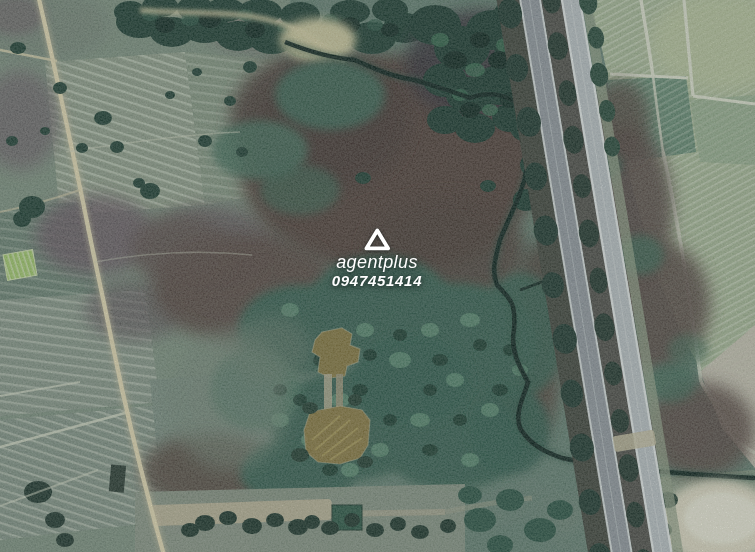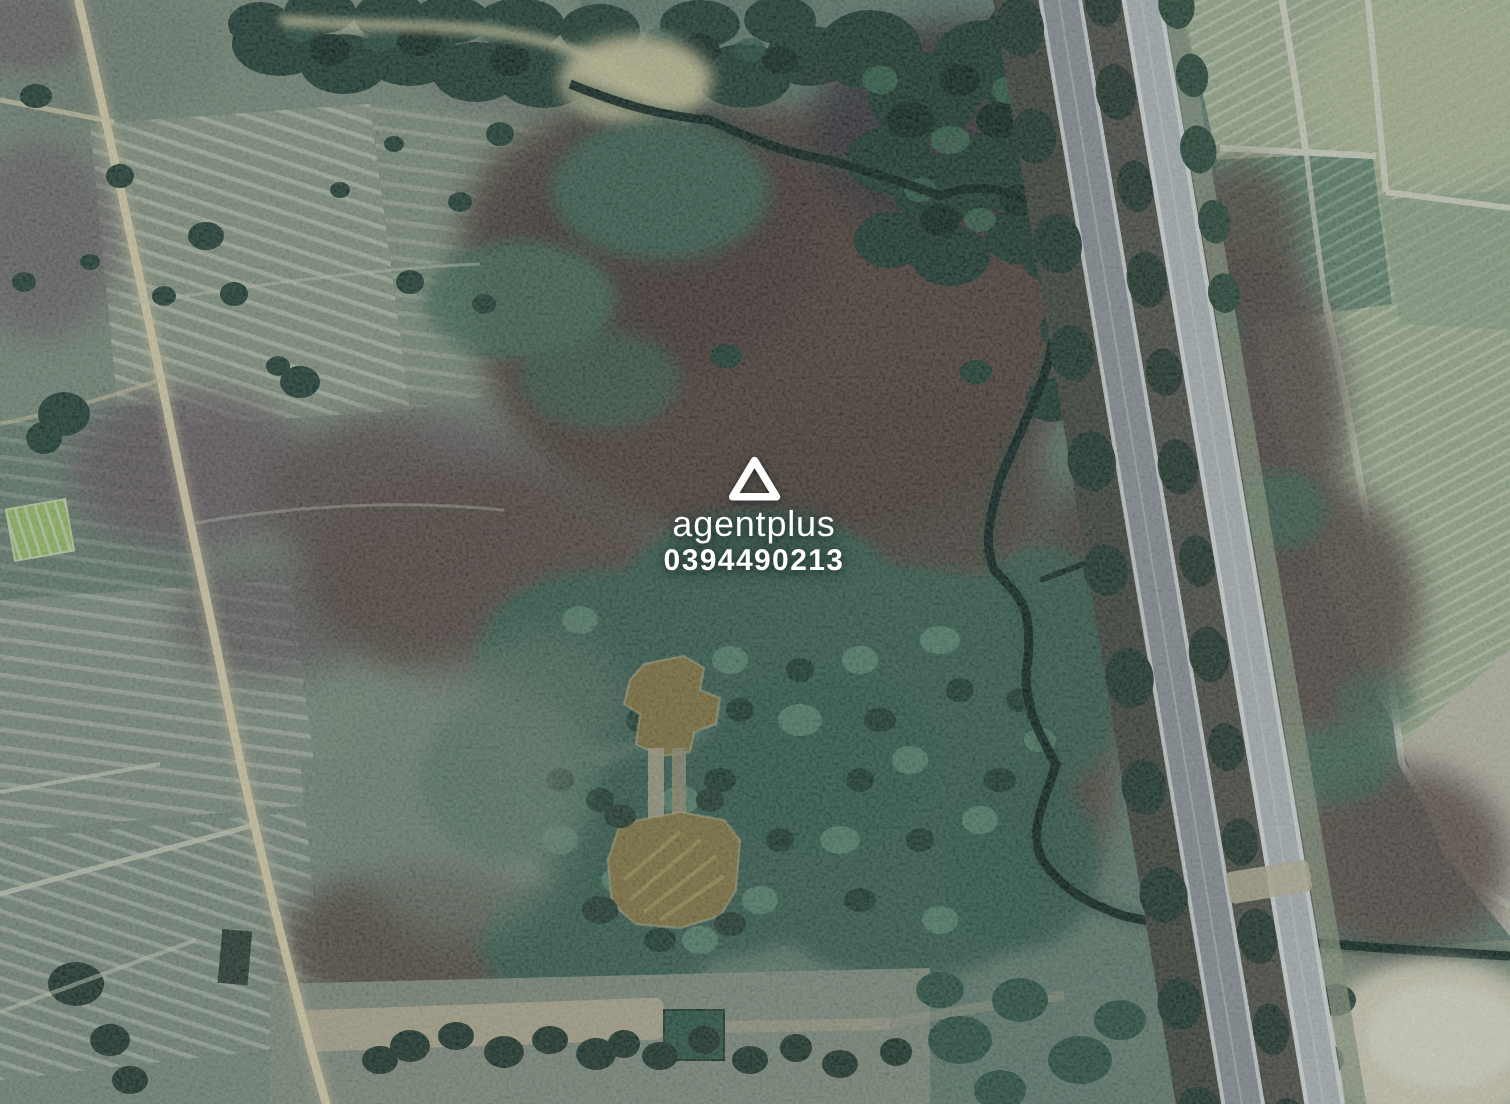--- a/index.html
+++ b/index.html
@@ -1,16 +1,16 @@
 <!DOCTYPE html>
 <html><head>
 <meta charset="utf-8">
 <style>
   html,body{margin:0;padding:0;background:#1a1f1c;}
-  .stage{position:relative;width:755px;height:552px;overflow:hidden;background:#75887b;font-family:"Liberation Sans",sans-serif;}
+  .stage{position:relative;width:755px;height:552px;overflow:hidden;background:#75887b;font-family:"Liberation Sans",sans-serif;font-style:italic;}
   .stage svg.scene{position:absolute;left:0;top:0;display:block;}
   .watermark{position:absolute;left:377px;top:228px;transform:translateX(-50%);
     display:flex;flex-direction:column;align-items:center;gap:0;
     color:#ffffff;text-shadow:0 1px 4px rgba(8,18,16,.6),0 0 10px rgba(8,18,16,.35);}
   .wm-logo{width:27px;height:23px;margin-bottom:2px;filter:drop-shadow(0 1px 2px rgba(8,18,16,.55));}
   .wm-brand{font-size:18px;font-weight:400;letter-spacing:.4px;line-height:1.05;}
   .wm-phone{font-size:15px;font-weight:700;letter-spacing:.7px;line-height:1.15;}
 </style>
 </head>
 <body>
@@ -416,15 +416,15 @@
   <rect x="0" y="0" width="755" height="552" filter="url(#fineNoise)" opacity=".22"></rect>
   <rect x="0" y="0" width="755" height="552" filter="url(#lightNoise)" opacity=".16"></rect>
   <rect x="0" y="0" width="755" height="552" fill="#2f6e62" opacity=".05"></rect>
 </svg>
 
 <div class="watermark">
   <svg class="wm-logo" viewBox="0 0 27 23">
     <path d="M13.5 2.4 L24.4 20.4 L2.6 20.4 Z" fill="none" stroke="#ffffff" stroke-width="3.8" stroke-linejoin="round"></path>
   </svg>
   <div class="wm-brand">agentplus</div>
-  <div class="wm-phone">0394490213</div>
+  <div class="wm-phone">0947451414</div>
 </div>
 </div>
 
 </body></html>

